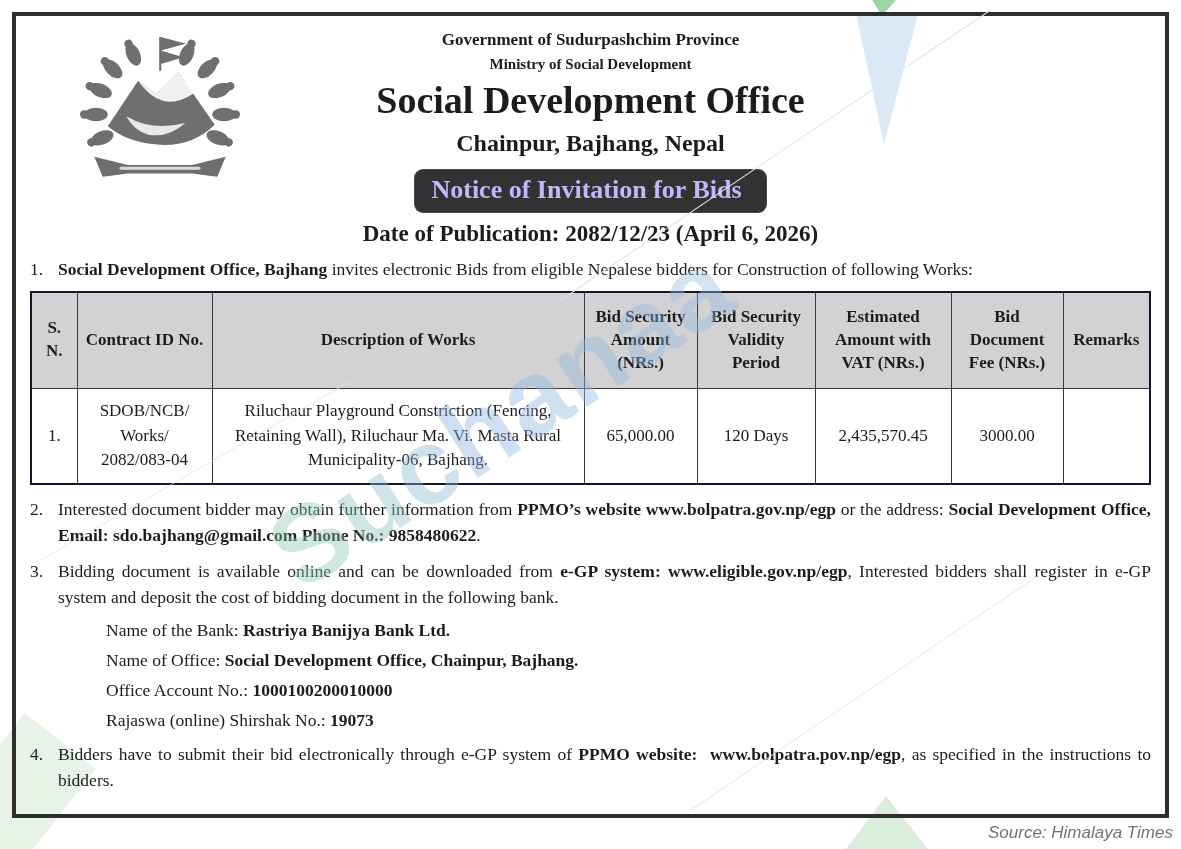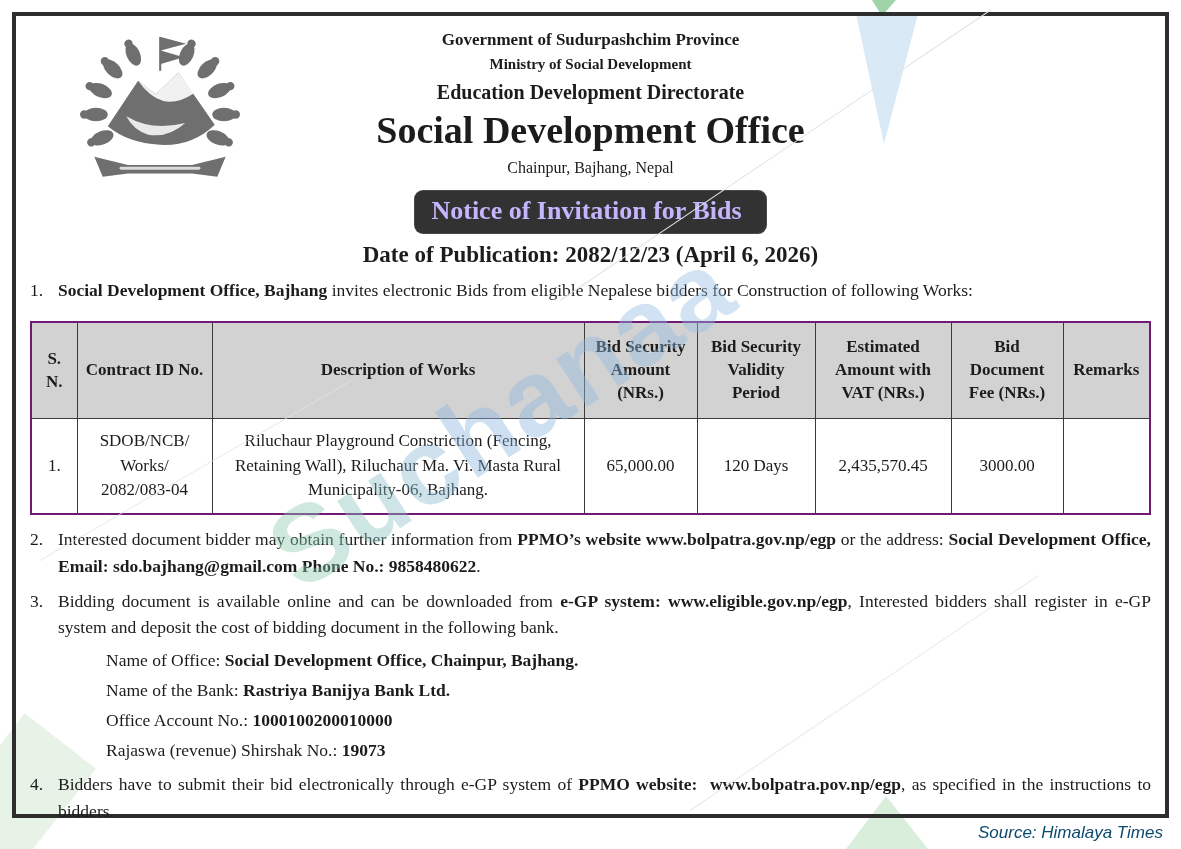--- a/index.html
+++ b/index.html
@@ -34,50 +34,50 @@
   .notice { position: absolute; left: 12px; top: 12px; width: 1157px; height: 806px;
     border: 4px solid #2e2e2e; background: transparent; padding: 12px 14px 0 14px; z-index: 2; }
 
   
   .emblem { position: absolute; left: 58px; top: 16px; width: 172px; height: 160px; }
   .hdr { text-align: center; line-height: 1.18; }
   .h1 { font-size: 17px; font-weight: 700; padding-top: 2px; }
   .h2 { font-size: 15px; font-weight: 700; margin-top: 6px; }
   .h3 { font-size: 20px; font-weight: 700; margin-top: 7px; }
   .h4 { font-size: 38px; font-weight: 700; margin-top: 4px; }
-  .h5 { font-size: 16px; font-weight: 400; margin-top: 6px; }
+  .h5 { font-size: 24px; font-weight: 700; margin-top: 6px; }
 
   .banner-wrap { text-align: center; margin-top: 13px; }
   .banner { display: inline-block; background: #323232; color: #c4b5fd;
     font-size: 26px; font-weight: 700; padding: 5px 24px 7px 16px; border-radius: 8px;
     box-shadow: 0 0 0 1px #4a4a4a; }
   .pubdate { text-align: center; font-size: 23px; font-weight: 700; margin-top: 9px; }
 
   
   .para { display: flex; font-size: 17.5px; line-height: 1.5; margin-top: 9px; }
   .para .num { flex: 0 0 28px; }
   .para .body { flex: 1; text-align: justify; }
   b, .b { font-weight: 700; margin-top: 16px; }
 
   
-  table { width: 100%; border-collapse: collapse; margin-top: 18px;
-    border: 2px solid #701a75; }
+  table { width: 100%; border-collapse: collapse; margin-top: 9px;
+    border: 2px solid #0f172a; }
   th, td { border: 1.6px solid #3a3a3a; text-align: center; vertical-align: middle;
     font-size: 17px; padding: 4px 6px; }
   th { background: #d2d2d2; font-weight: 700; height: 96px; line-height: 1.35; }
   td { height: 96px; line-height: 1.45; background: transparent; }
 
   
   .bank { margin: 10px 0 0 76px; font-size: 17.5px; }
   .bank .row { margin-top: 9px; }
   .bank .row:first-child { margin-top: 6px; }
 
   
-  .footer { position: absolute; right: 18px; top: 823px; z-index: 3;
-    font-family: "Liberation Sans", sans-serif; font-style: italic; font-size: 17px; color: #0c4a6e; }
+  .footer { position: absolute; right: 8px; top: 823px; z-index: 3;
+    font-family: "Liberation Sans", sans-serif; font-style: italic; font-size: 17px; color: #737373; }
 </style>
 </head>
 <body>
 
 <div class="wm tri-green-top"></div>
 <div class="wm tri-blue"></div>
 <div class="wm tri-green-bottom"></div>
 <div class="wm green-corner"></div>
 <div class="wm diag-line dl1"></div>
 <div class="wm diag-line dl2"></div>
@@ -145,21 +145,20 @@
       <path d="M74 58 L95 74 L122 48 L140 73 Q120 86 104 82 Q88 78 74 58 Z" opacity=".9"></path>
       <path d="M60 100 Q90 118 130 108 Q110 126 86 122 Q68 116 60 100 Z" opacity=".85"></path>
 
       <rect x="52" y="160" width="96" height="3.5" rx="1.7" opacity=".75"></rect>
     </g>
   </svg>
 
   <div class="hdr">
     <div class="h1">Government of Sudurpashchim Province</div>
     <div class="h2">Ministry of Social Development</div>
-    <div class="h3">Education Development Directorate</div>
     <div class="h4">Social Development Office</div>
     <div class="h5">Chainpur, Bajhang, Nepal</div>
   </div>
 
   <div class="banner-wrap">
     <div class="banner">Notice of Invitation for Bids</div>
   </div>
 
   <div class="pubdate">Date of Publication: 2082/12/23 (April 6, 2026)</div>
 
@@ -209,24 +208,24 @@
     <span class="num">2.</span>
     <span class="body"><span>Interested document bidder may obtain further information from </span><b>PPMO’s website www.bolpatra.gov.np/egp</b><span> or the address: </span><b>Social Development Office, Email: sdo.bajhang@gmail.com Phone No.: 9858480622</b><span>.</span></span>
   </div>
 
   <div class="para">
     <span class="num">3.</span>
     <span class="body"><span>Bidding document is available online and can be downloaded from </span><b>e-GP system: www.eligible.gov.np/egp</b><span>, Interested bidders shall register in e-GP system and deposit the cost of bidding document in the following bank.</span></span>
   </div>
 
   <div class="bank">
+    <div class="row"><span>Name of the Bank: </span><b>Rastriya Banijya Bank Ltd.</b></div>
     <div class="row"><span>Name of Office: </span><b>Social Development Office, Chainpur, Bajhang.</b></div>
-    <div class="row"><span>Name of the Bank: </span><b>Rastriya Banijya Bank Ltd.</b></div>
     <div class="row"><span>Office Account No.: </span><b>1000100200010000</b></div>
-    <div class="row"><span>Rajaswa (revenue) Shirshak No.: </span><b>19073</b></div>
+    <div class="row"><span>Rajaswa (online) Shirshak No.: </span><b>19073</b></div>
   </div>
 
   <div class="para" style="margin-top:10px">
     <span class="num">4.</span>
     <span class="body"><span>Bidders have to submit their bid electronically through e-GP system of </span><b>PPMO website:&nbsp; www.bolpatra.pov.np/egp</b><span>, as specified in the instructions to bidders.</span></span>
   </div>
 
 </div>
 
 <div class="footer">Source: Himalaya Times</div>

